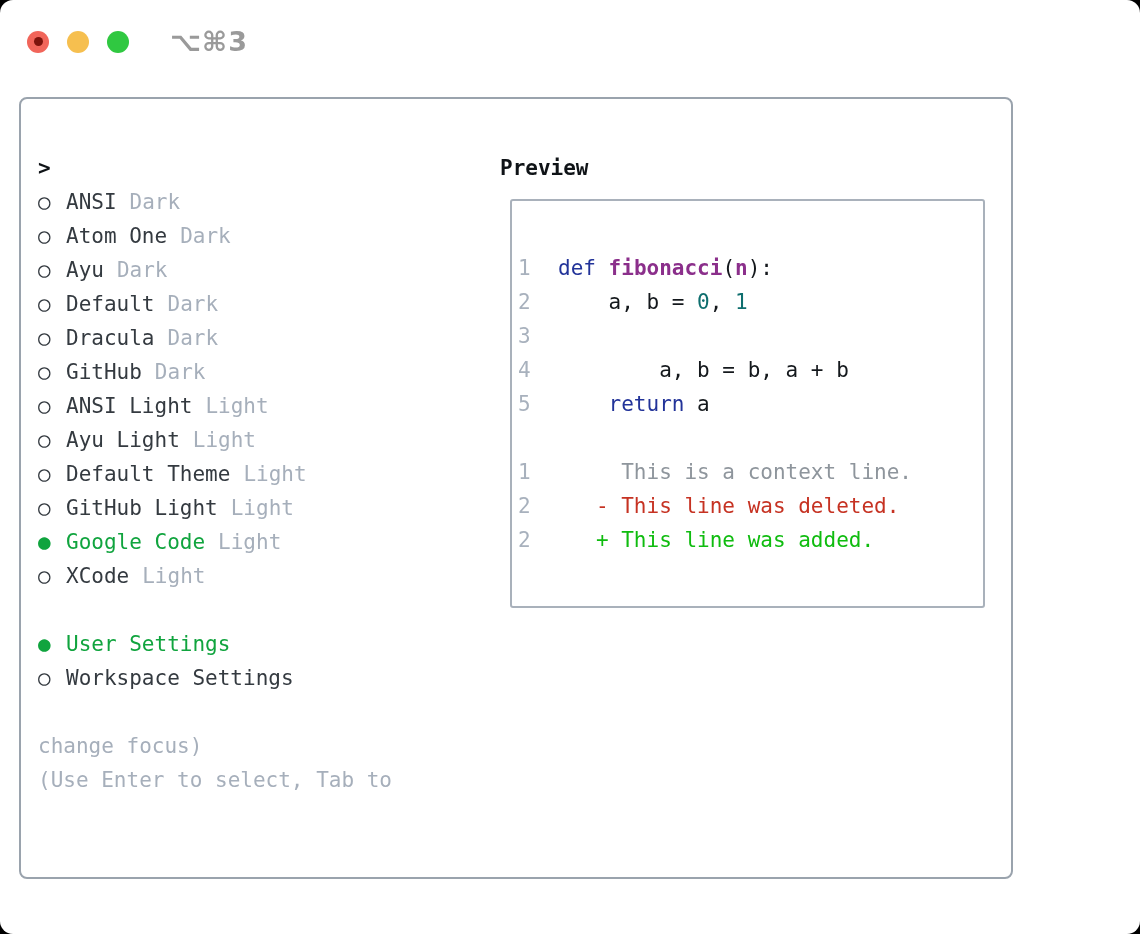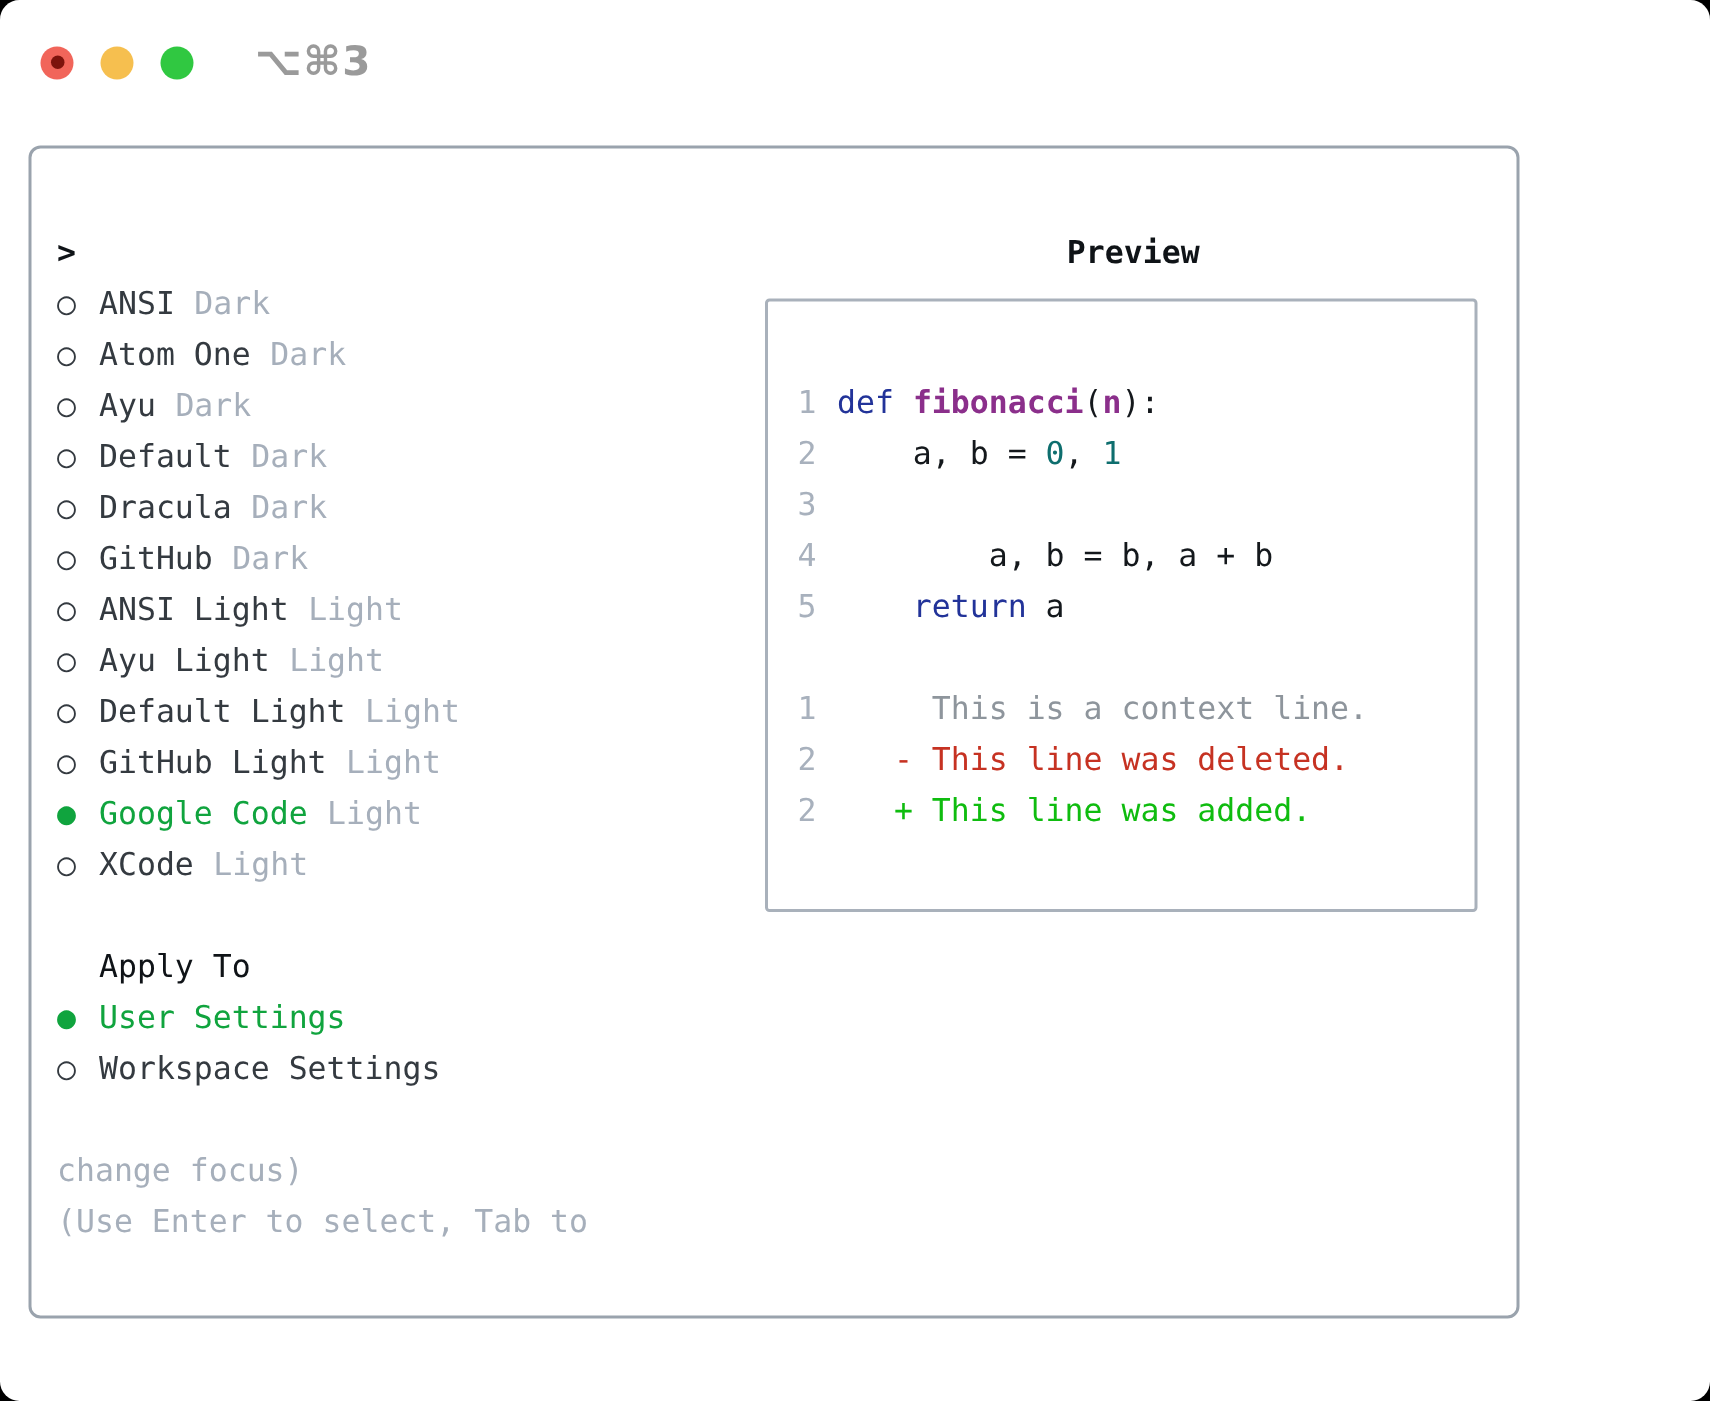--- a/index.html
+++ b/index.html
@@ -22,21 +22,21 @@
   .shortcut { margin-left:23px; font-size:27px; font-weight:bold; color:var(--shortcut-gray);
               font-family:"DejaVu Sans","DejaVu Sans Mono",sans-serif; letter-spacing:1px; }
 
   
   .panel {
     position:absolute; left:19px; top:97px; width:994px; height:782px;
     border:2px solid var(--panel-border); border-radius:8px;
     padding:52px 0 0 17px; display:flex; background:#fff;
   }
   .left  { width:462px; flex-shrink:0; }
-  .right { flex:1;text-align:center; }
+  .right { flex:1; }
 
   .row { height:34px; line-height:34px; font-size:21px; display:flex; white-space:pre;
          color:var(--text-dark); }
   .prefix { display:inline-block; width:28px; flex-shrink:0; }
   .row .tag { color:var(--muted); margin-left:13px; }
   .row.sel, .row.sel .prefix { color:var(--accent-green); }
   .title-row { font-weight:bold; color:var(--text-black); }
   .section-title { color:var(--text-black); }
   .spacer { height:34px; }
   .help-line { height:34px; line-height:34px; font-size:21px; color:var(--muted); white-space:pre; }
@@ -83,32 +83,28 @@
 
       <div id="theme-list">
           <div class="row"><span class="prefix">○</span><span class="label">ANSI</span><span class="tag">Dark</span></div>
           <div class="row"><span class="prefix">○</span><span class="label">Atom One</span><span class="tag">Dark</span></div>
           <div class="row"><span class="prefix">○</span><span class="label">Ayu</span><span class="tag">Dark</span></div>
           <div class="row"><span class="prefix">○</span><span class="label">Default</span><span class="tag">Dark</span></div>
           <div class="row"><span class="prefix">○</span><span class="label">Dracula</span><span class="tag">Dark</span></div>
           <div class="row"><span class="prefix">○</span><span class="label">GitHub</span><span class="tag">Dark</span></div>
           <div class="row"><span class="prefix">○</span><span class="label">ANSI Light</span><span class="tag">Light</span></div>
           <div class="row"><span class="prefix">○</span><span class="label">Ayu Light</span><span class="tag">Light</span></div>
-          <div class="row"><span class="prefix">○</span><span class="label">Default Light</span><span class="tag">Light</span></div>
+          <div class="row"><span class="prefix">○</span><span class="label">Default Theme</span><span class="tag">Light</span></div>
           <div class="row"><span class="prefix">○</span><span class="label">GitHub Light</span><span class="tag">Light</span></div>
           <span class="row sel"><span class="prefix">●</span><span class="label">Google Code</span><span class="tag">Light</span></span>
           <div class="row"><span class="prefix">○</span><span class="label">XCode</span><span class="tag">Light</span></div>
         </div>
 
       <div class="spacer"></div>
 
-      <div class="row section-title">
-        <span class="prefix"> </span>
-        <span>Apply To</span>
-      </div>
 
       <div id="apply-list">
           <span class="row sel"><span class="prefix">●</span><span class="label">User Settings</span></span>
           <div class="row"><span class="prefix">○</span><span class="label">Workspace Settings</span></div>
         </div>
 
       <div class="spacer"></div>
 
       <div class="help-line">change focus)</div>
       <div class="help-line">(Use Enter to select, Tab to</div>

